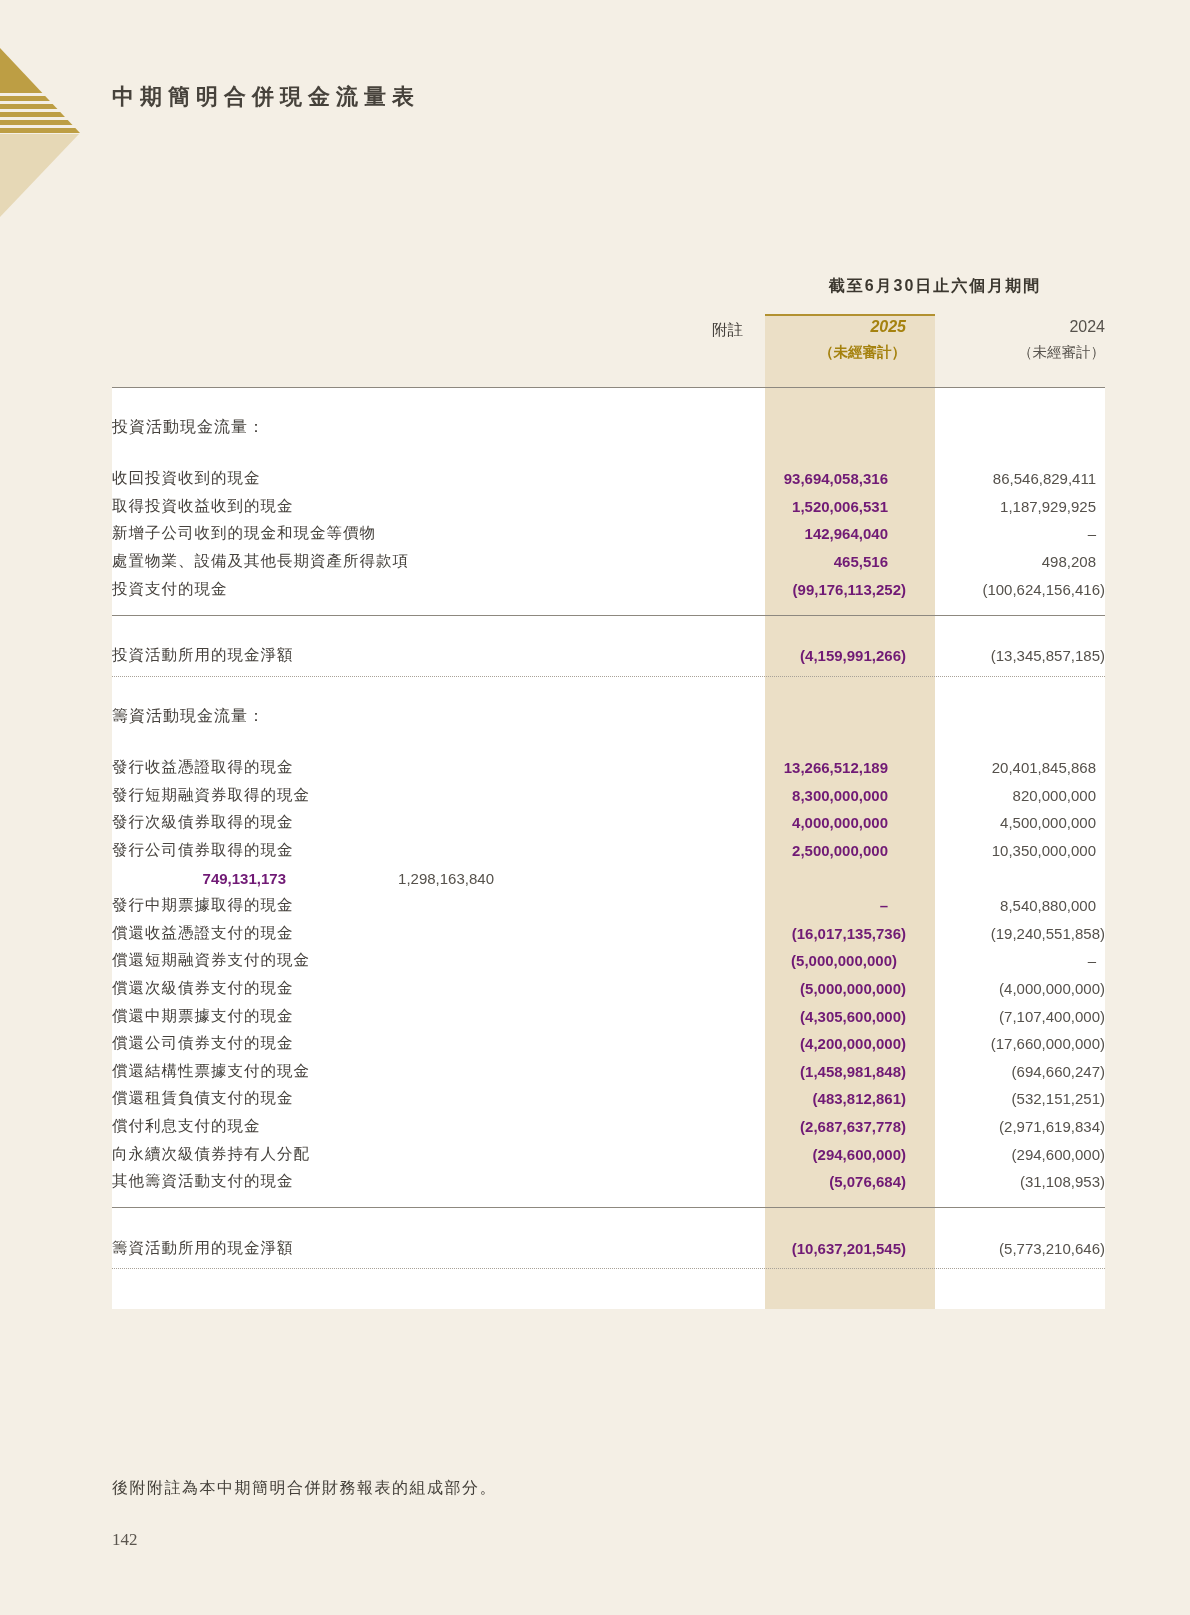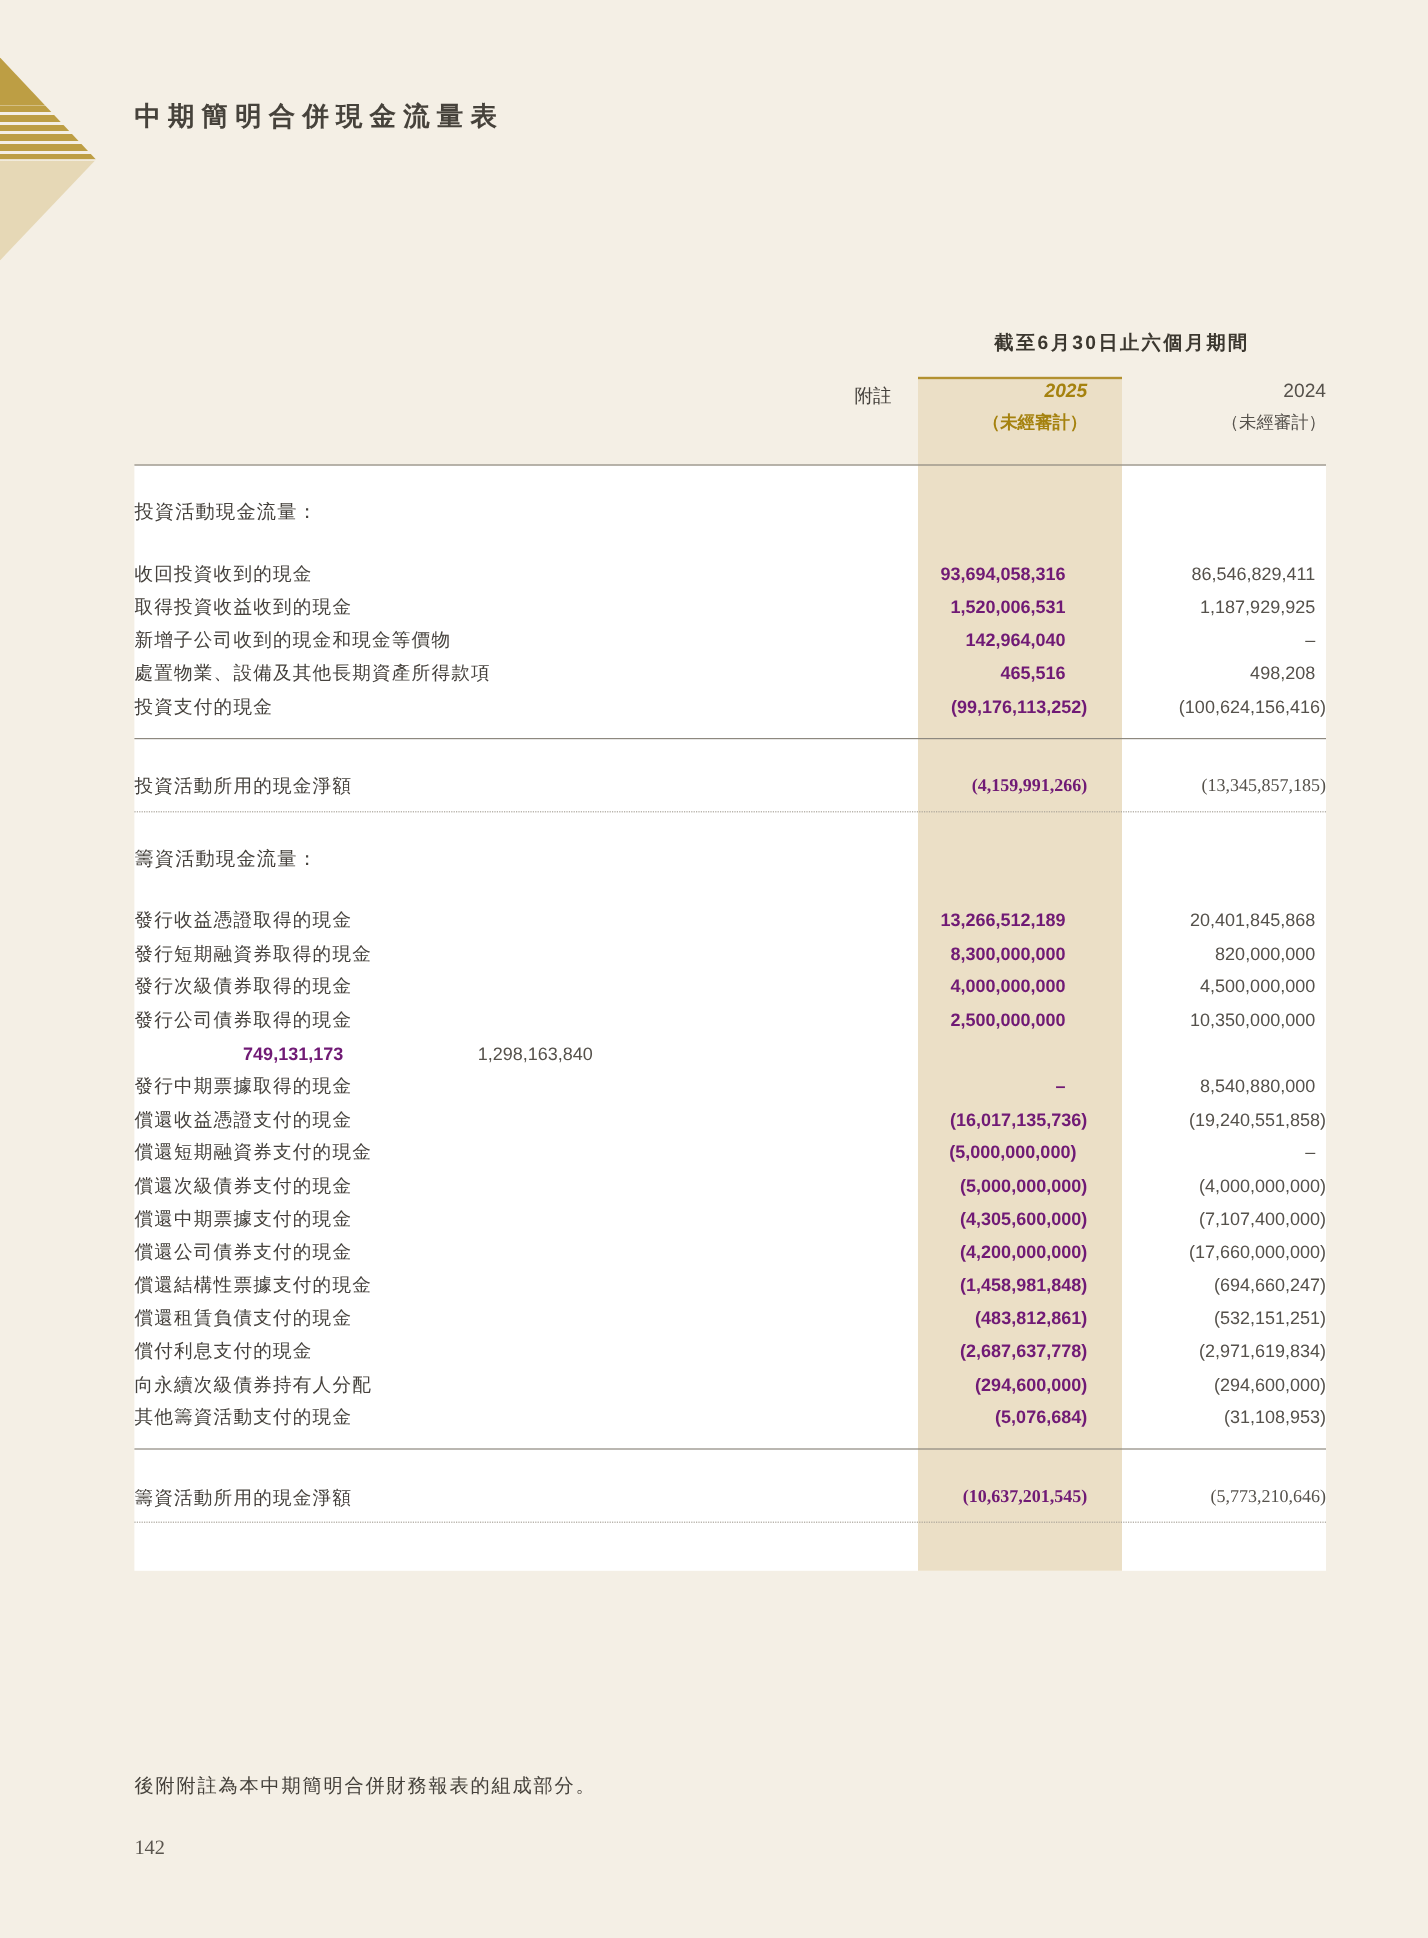--- a/index.html
+++ b/index.html
@@ -83,21 +83,21 @@
   }
   .row .cell {
     text-align:right; font-size:15px; padding-right:9px; white-space:nowrap;
   }
   .row .cell.neg { padding-right:0; }
   .cell.v25 { width:174px; color:#701a75; font-weight:bold; }
   .cell.v24 { width:199px; color:#55514b; }
   .row.section { height:28px; margin-top:22px; margin-bottom:27px;align-items:flex-end; }
   .row.section .label { font-size:16px; }
   .row.data { height:27.6px; }
-  .row.total { height:28px; margin-top:26px; margin-bottom:6px;font-family:Liberation Serif, serif; }
+  .row.total { height:28px; margin-top:26px; margin-bottom:6px; }
   .rule-solid { height:0; border-top:1px solid #8d887f; margin-top:12px; }
   .rule-dotted { height:0; border-top:1px dotted #a8a298; margin-bottom:12px; }
   
   .footnote {
     position:absolute; left:112px; top:1478px;
     font-size:16px; letter-spacing:1.5px; color:#44403a; z-index:3; white-space:nowrap;
   }
   .page-number {
     position:absolute; left:112px; top:1530px;
     font-family:"Liberation Serif","DejaVu Serif",serif;

